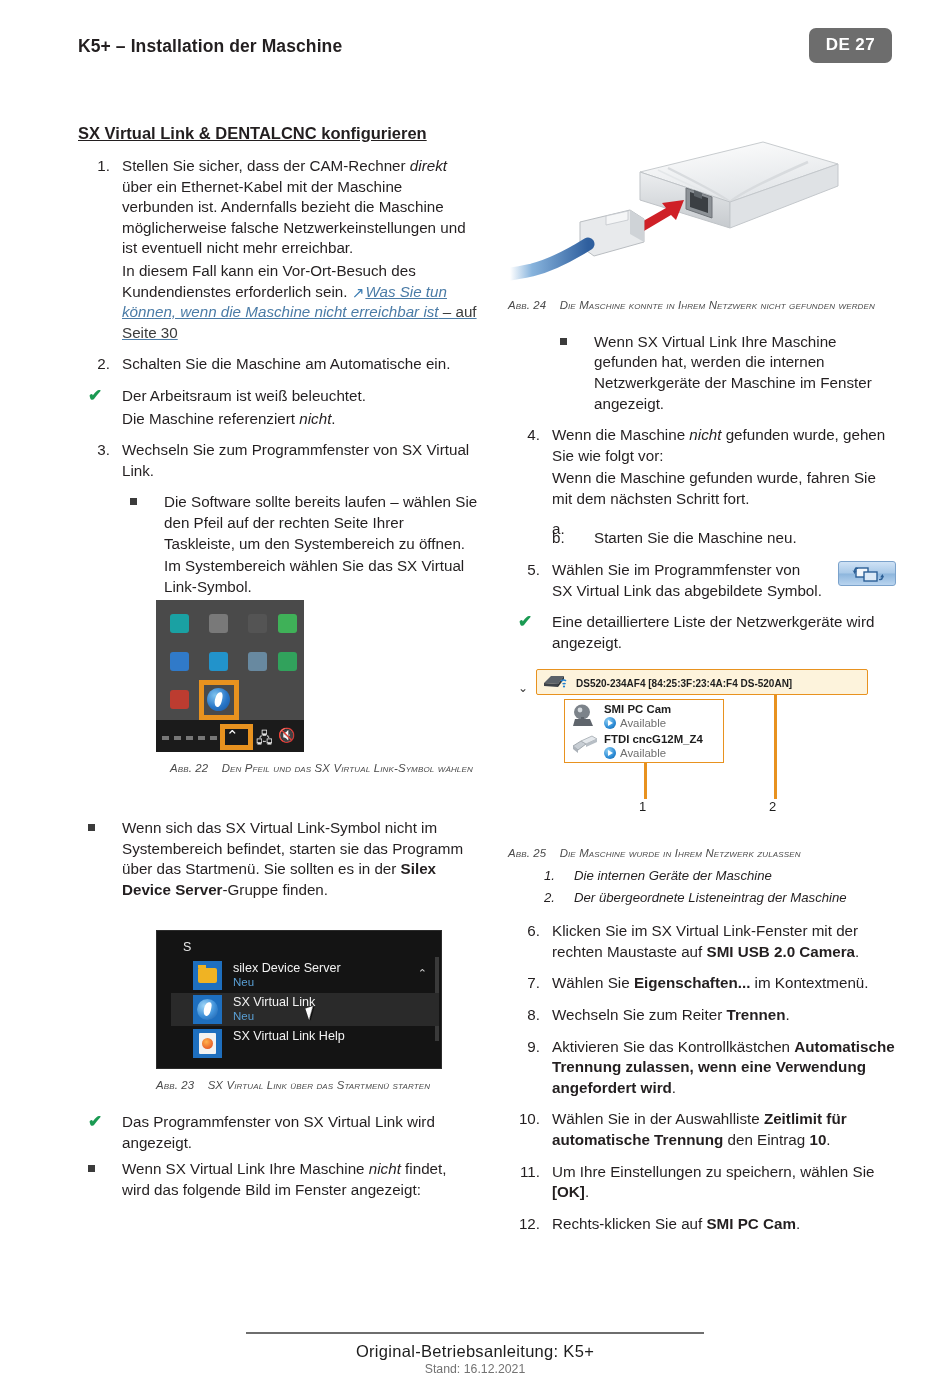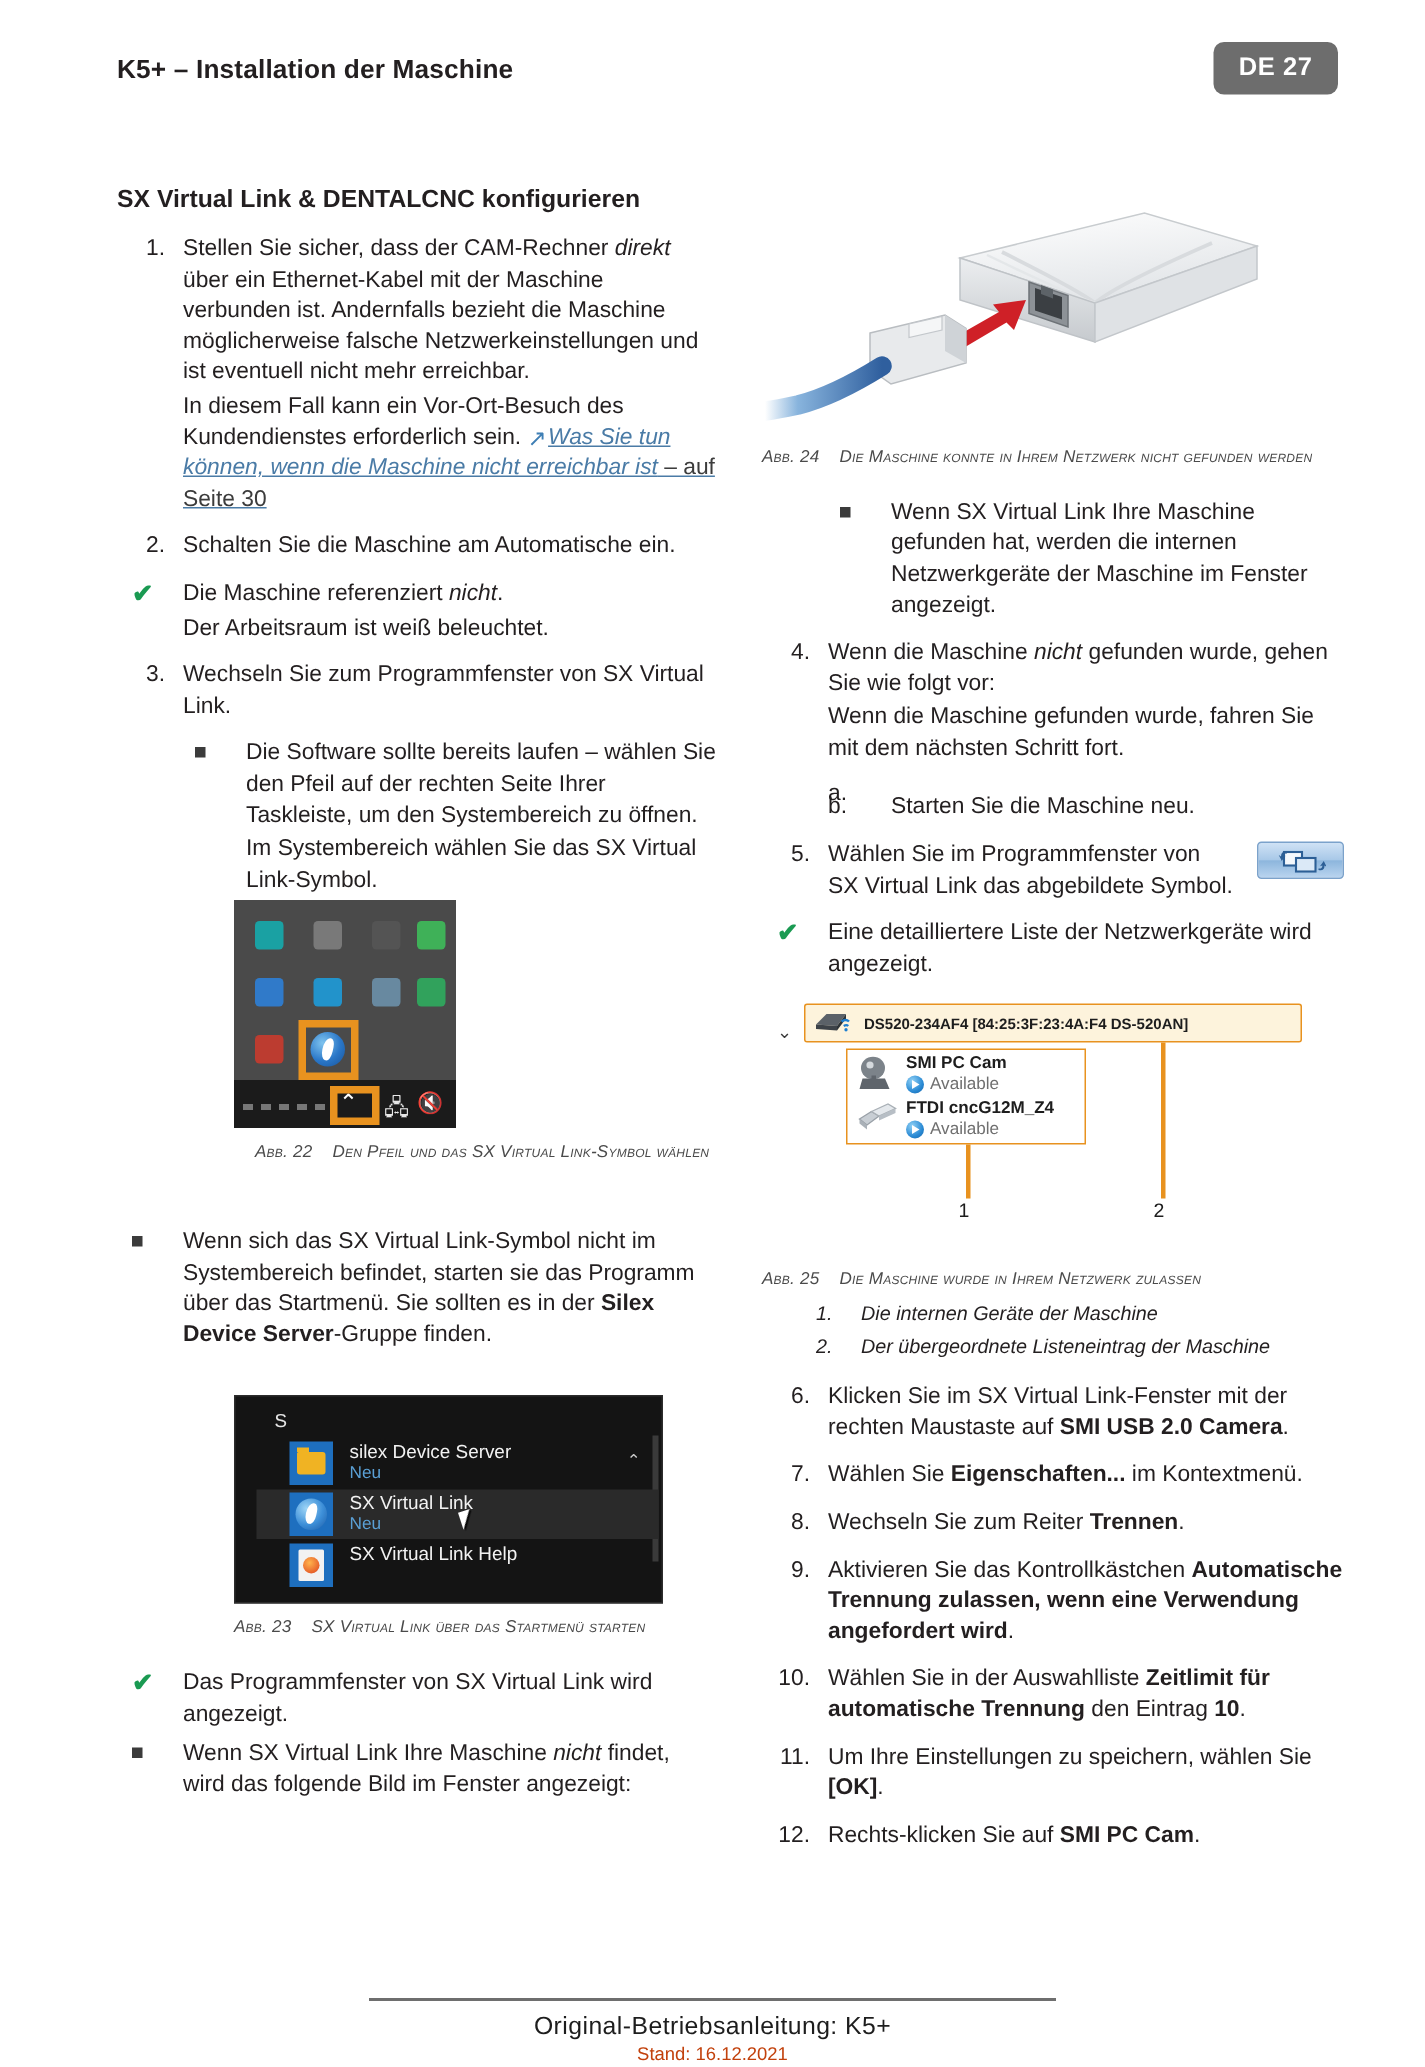--- a/index.html
+++ b/index.html
@@ -26,21 +26,21 @@
     border-radius:7px;
     padding:7px 17px 8px 17px;
     font-size:17px; font-weight:bold; letter-spacing:0.4px;
   }
 
   
   .col-left  { position:absolute; left:78px;  top:124px; width:400px; }
   .col-right { position:absolute; left:508px; top:124px; width:388px; }
 
   h2.section {
-    font-size:16.5px; font-weight:bold; margin:0 0 13px 0; color:#231f20;
+    font-size:16.5px; font-weight:bold; margin:0 0 13px 0; color:#231f20;text-decoration:underline;
   }
 
   
   .step { position:relative; padding-left:44px; margin-bottom:11px; font-size:15.2px; line-height:1.355; }
   .step > .num { position:absolute; left:0; top:0; width:32px; text-align:right; font-size:15.2px; }
   .step.wide > .num { width:36px; left:-4px; }
   .step p { margin:0 0 2px 0; }
 
   .sub { position:relative; padding-left:44px; margin:9px 0 11px 0; font-size:15.2px; line-height:1.355; }
   .sub > .bullet { position:absolute; left:10px; top:6px; width:7px; height:7px; background:#3b3b3b; }
@@ -179,21 +179,21 @@
     background:linear-gradient(180deg,#cfe2f5 0%,#a9c9e8 48%,#8db6dd 52%,#b9d4ef 100%);
     border:1px solid #7ba2cb; border-radius:3px;
   }
   .tb-btn svg { position:absolute; left:13px; top:4px; }
 
   
   .footer-rule { position:absolute; left:246px; top:1332px; width:458px; height:2px; background:#6e6e6e; }
   .footer-main { position:absolute; left:0; top:1342px; width:950px; text-align:center;
     font-size:16.5px; color:#1d1d1d; letter-spacing:0.3px; }
   .footer-sub { position:absolute; left:0; top:1362px; width:950px; text-align:center;
-    font-size:12.3px; color:#c2410c; }
+    font-size:12.3px; color:#737373; }
 </style>
 </head>
 <body>
 
 <div class="page">
 
   <div class="hdr-title">K5+ – Installation der Maschine</div>
   <div class="page-badge">DE 27</div>
 
   <div class="col-left">
@@ -206,22 +206,22 @@
       <p><span>In diesem Fall kann ein Vor-Ort-Besuch des Kundendienstes erforderlich sein. </span><span class="link-icon">↗</span><a class="xlink" href="#"><span>Was Sie tun können, wenn die Maschine nicht erreichbar ist</span><span class="plain"> – auf Seite 30</span></a></p>
     </div>
 
     <div class="step">
       <span class="num">2.</span>
       <p>Schalten Sie die Maschine am Automatische ein.</p>
     </div>
 
     <div class="res">
       <span class="check">✔</span>
+      <p>Der Arbeitsraum ist weiß beleuchtet.</p>
       <p><span>Die Maschine referenziert </span><i>nicht</i><span>.</span></p>
-      <p>Der Arbeitsraum ist weiß beleuchtet.</p>
     </div>
 
     <div class="step">
       <span class="num">3.</span>
       <p>Wechseln Sie zum Programmfenster von SX Virtual Link.</p>
     </div>
 
     <div class="sub indent-1">
       <span class="bullet"></span>
       <p>Die Software sollte bereits laufen – wählen Sie den Pfeil auf der rechten Seite Ihrer Taskleiste, um den Systembereich zu öffnen.</p>

